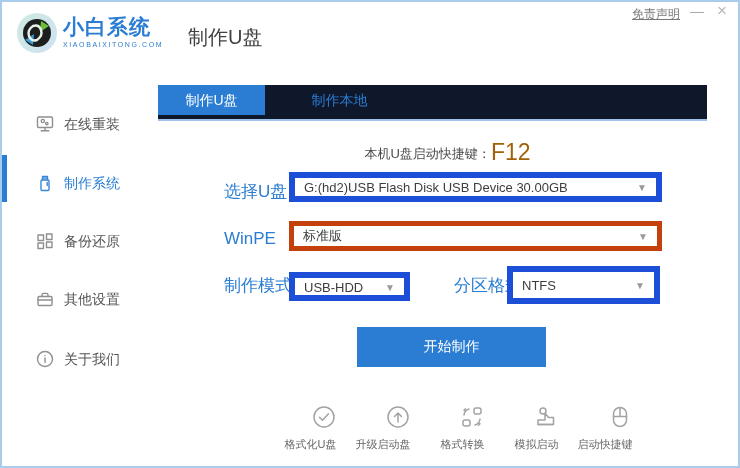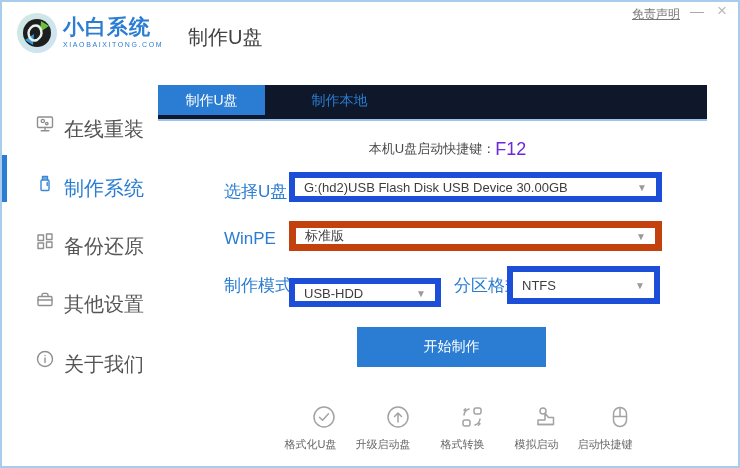--- a/index.html
+++ b/index.html
@@ -18,48 +18,48 @@
     font-size:17px; text-align:center; line-height:16px; cursor:pointer; }
   
   .logo-mark { position:absolute; left:13px; top:9px; width:44px; height:44px; }
   .logo-text { position:absolute; left:61px; top:13px; }
   .logo-title { font-size:21px; font-weight:bold; color:#2a7dd2; letter-spacing:1px; line-height:24px; }
   .logo-sub { font-size:7px; color:#2a7dd2; letter-spacing:1.6px; margin-top:2px; }
   .page-title { position:absolute; left:186px; top:22px; font-size:20px; color:#424242; }
   
   .side-item { position:absolute; left:0; width:171px; height:24px; cursor:pointer; }
   .side-item .s-icon { position:absolute; left:33px; top:1px; width:20px; height:20px; }
-  .side-item .s-label { position:absolute; left:62px; top:3px; font-size:20px; color:#555; }
+  .side-item .s-label { position:absolute; left:62px; top:3px; font-size:14px; color:#555; }
   .side-item.active .s-label { color:#2a7dd2; }
   .active-bar { position:absolute; left:0; top:153px; width:5px; height:47px; background:#2a7dd2; }
   svg.icon { stroke:#8f8f8f; fill:none; stroke-width:1.4; stroke-linecap:round; stroke-linejoin:round; }
   .side-item.active svg.icon { stroke:#3a87d8; }
   
   .tabstrip { position:absolute; left:156px; top:83px; width:549px; height:36px;
     background:#0f172a; border-bottom:2px solid #9dc3ea; }
   .tab { display:inline-block; height:30px; line-height:30px; text-align:center;
     font-size:14px; vertical-align:top; cursor:pointer; }
   .tab.active { width:107px; background:#2a7dd2; color:#fff; }
   .tab.plain { width:140px; color:#2a7dd2; }
   
   .hotkey { position:absolute; left:171px; top:137px; width:549px; text-align:center;
     font-size:13px; color:#4a4a4a; }
-  .hotkey .f12 { color:#6d28d9; font-size:18px; font-weight:500; vertical-align:-2px; }
+  .hotkey .f12 { color:#a16207; font-size:23px; font-weight:500; vertical-align:-2px; }
   
   .flabel { position:absolute; font-size:17px; color:#2a7dd2; }
   .select { position:absolute; background:#fff; border:6px solid #1d4ed8; font-size:13px;
     color:#3d3d3d; cursor:pointer; }
   .select .val { position:absolute; left:9px; top:50%; transform:translateY(-50%); white-space:nowrap; }
   .select .arrow { position:absolute; right:9px; top:50%; transform:translateY(-50%);
     font-size:10px; color:#9a9a9a; }
   .sel-usb  { left:287px; top:170px; width:373px; height:30px; }
   .lbl-usb  { left:222px; top:178px; }
-  .sel-winpe{ left:287px; top:219px; width:373px; height:30px; border:7px solid #c2410c; }
+  .sel-winpe{ left:287px; top:219px; width:373px; height:30px; border:5px solid #c2410c; }
   .lbl-winpe{ left:222px; top:227px; }
-  .sel-mode { left:287px; top:276px; width:152px; height:29px; }
+  .sel-mode { left:287px; top:270px; width:121px; height:29px; }
   .lbl-mode { left:222px; top:272px; }
   .sel-part { left:505px; top:264px; width:153px; height:38px; }
   .lbl-part { left:452px; top:272px; }
   
   .start-btn { position:absolute; left:355px; top:325px; width:189px; height:40px;
     background:#2a7dd2; color:#fff; font-size:14px; border:none; cursor:pointer;
     font-family:inherit; }
   
   .tools { position:absolute; left:171px; top:402px; width:549px; display:flex;
     justify-content:center; }

